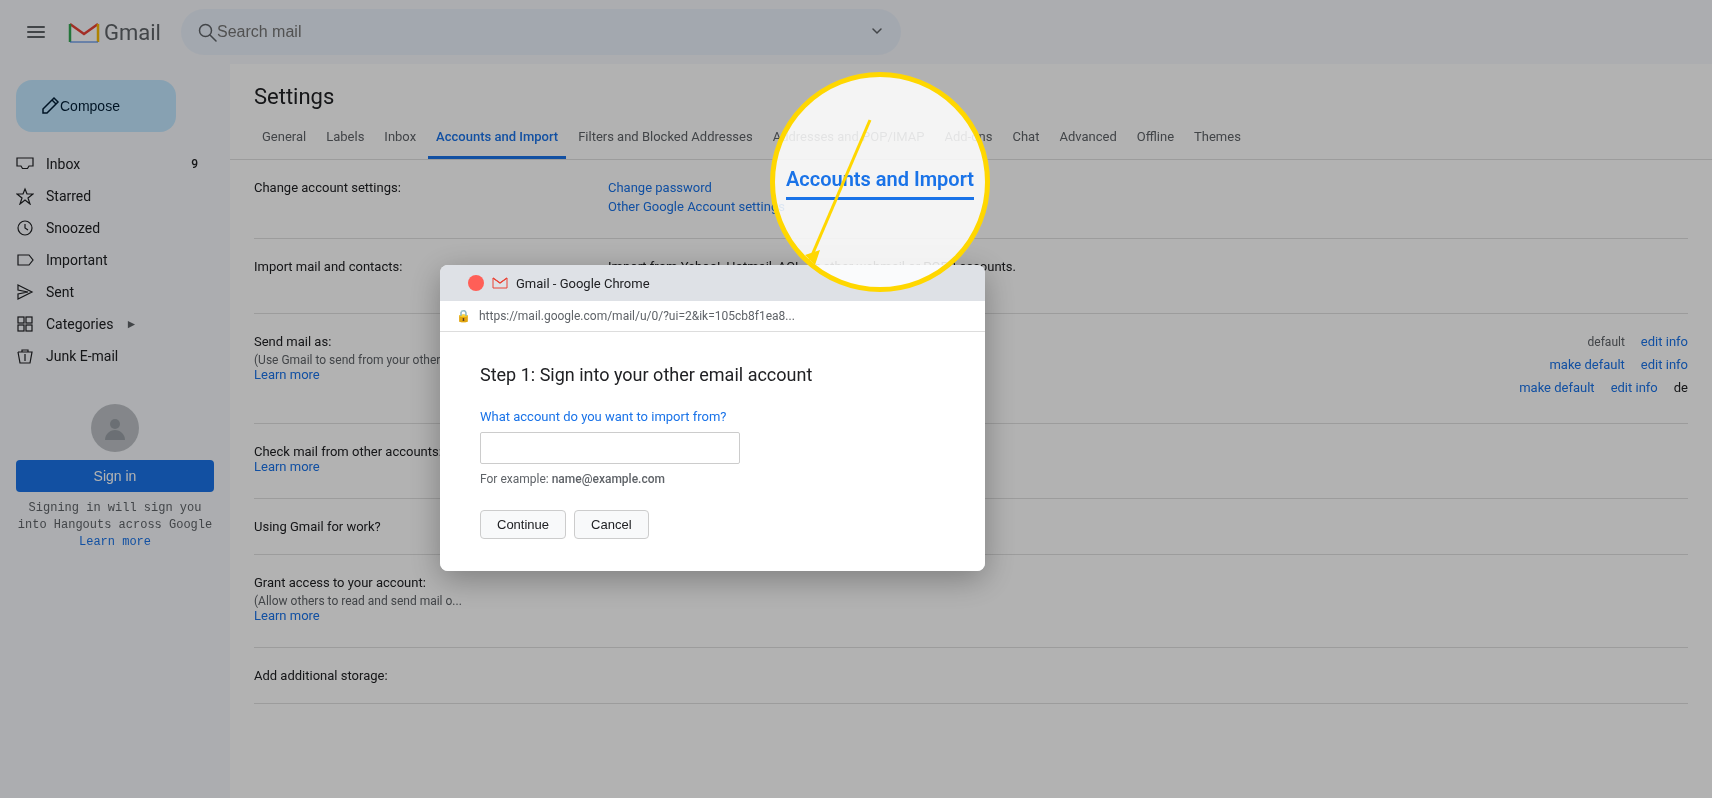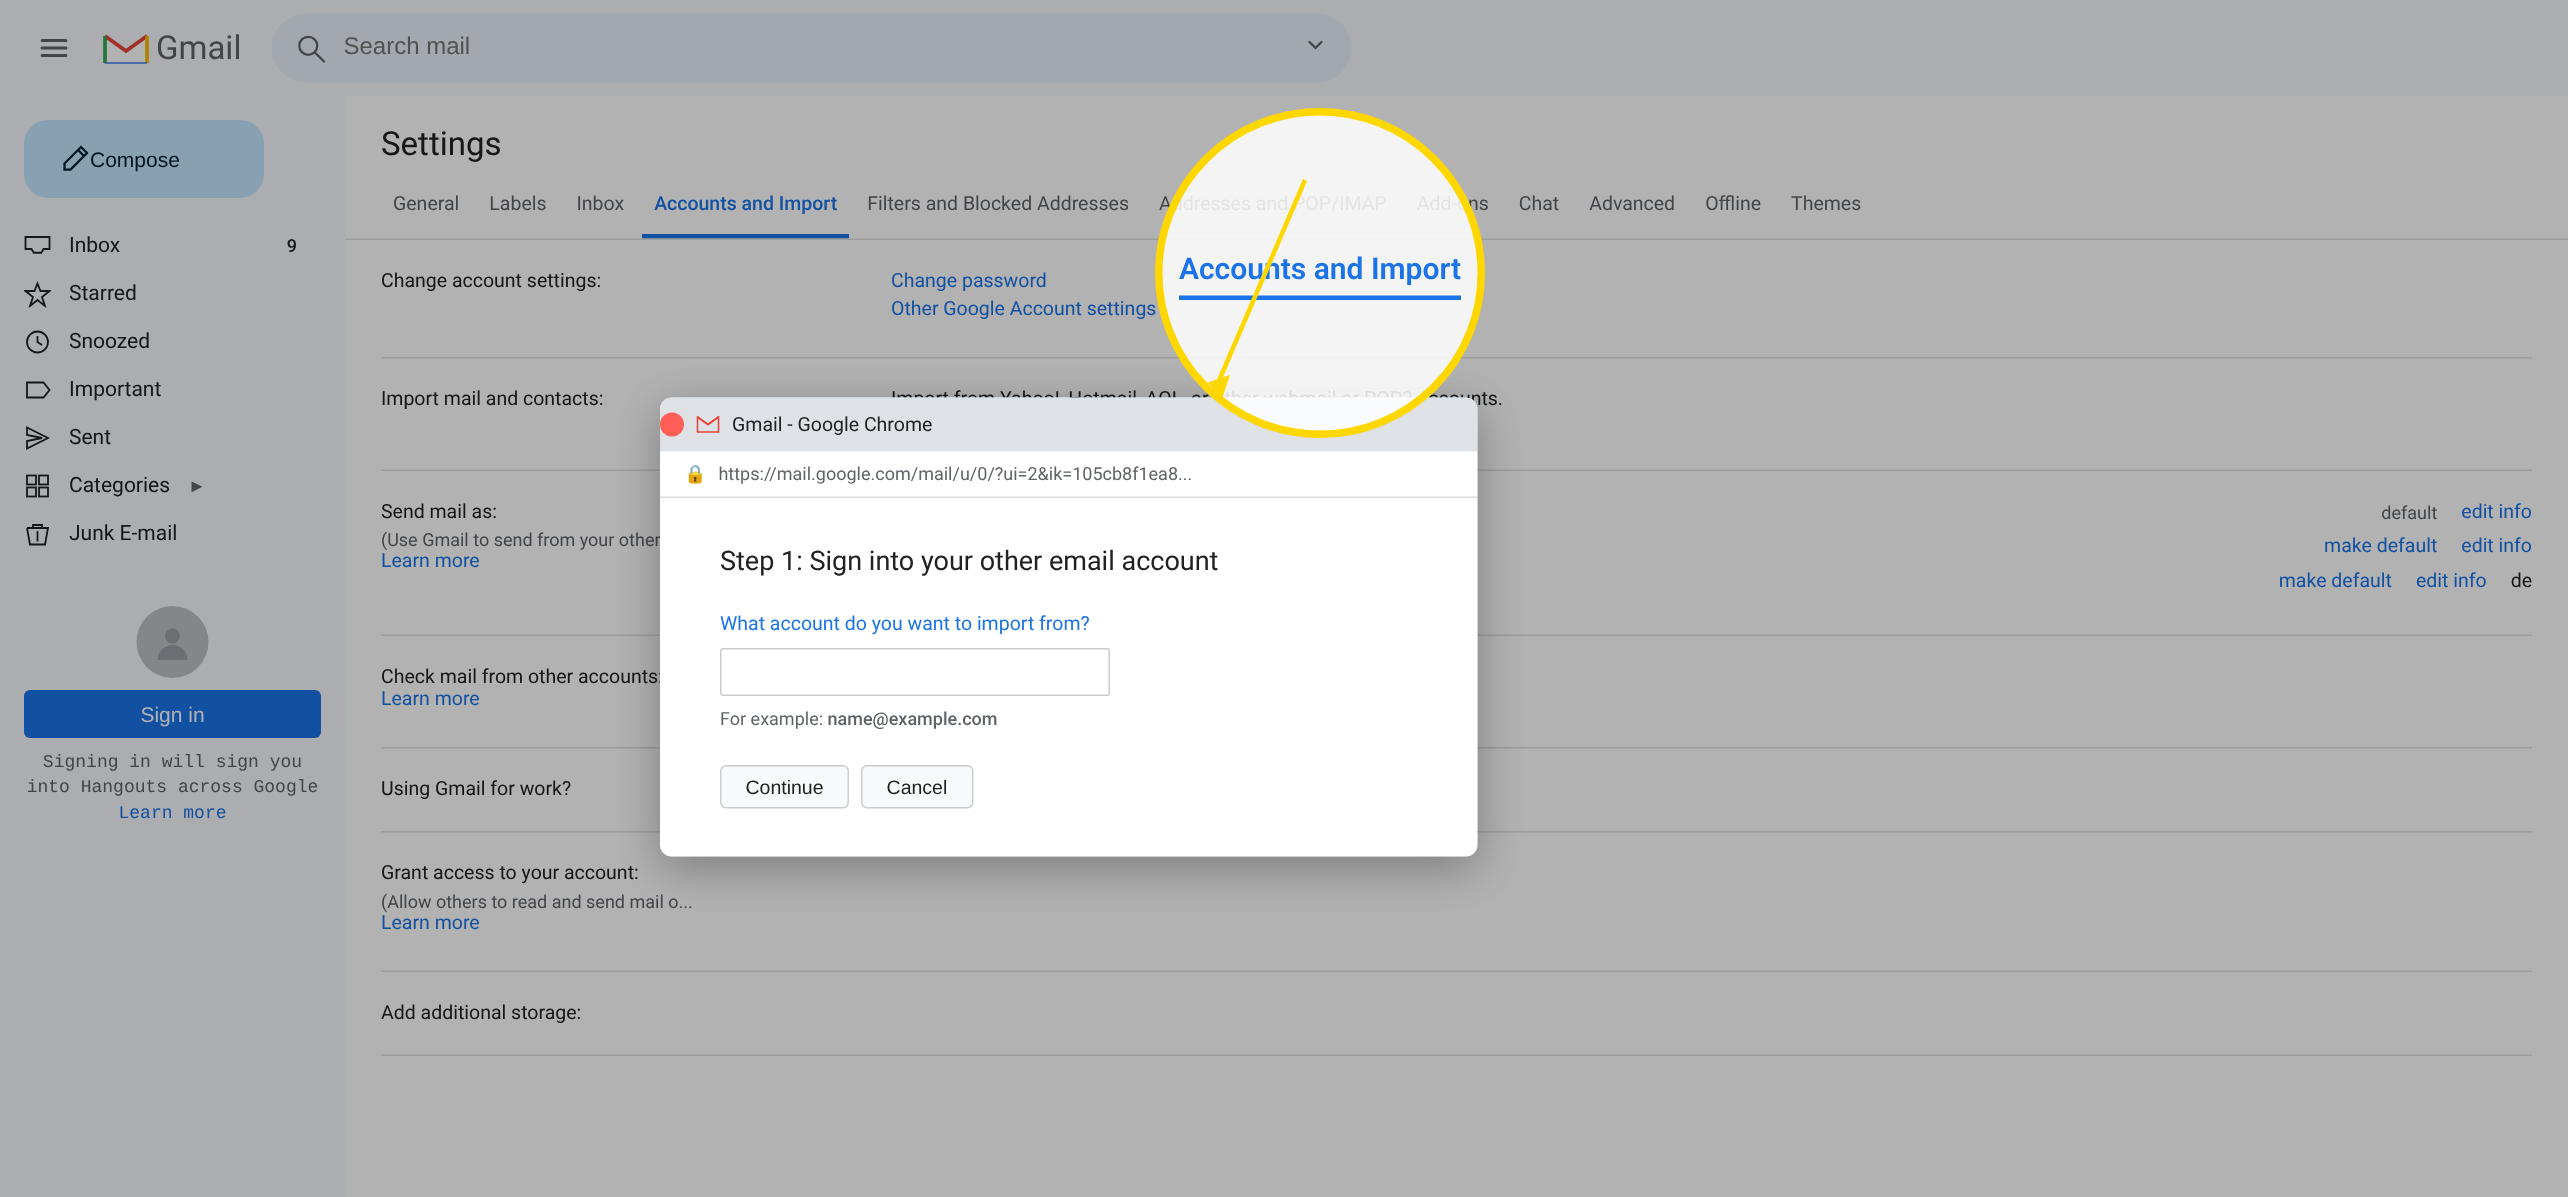--- a/index.html
+++ b/index.html
@@ -9,21 +9,21 @@
     .app-container { display: flex; flex-direction: column; height: 798px; overflow: hidden; }
     .top-bar { display: flex; align-items: center; height: 64px; background: #f6f8fc; padding: 0 16px; gap: 12px; flex-shrink: 0; }
     .main-area { display: flex; flex: 1; overflow: hidden; }
     .sidebar { width: 230px; background: #f6f8fc; flex-shrink: 0; padding-top: 8px; }
     .content { flex: 1; background: #fff; overflow-y: auto; }
 
     
     .hamburger-btn { width: 40px; height: 40px; border-radius: 50%; border: none; background: transparent; cursor: pointer; display: flex; align-items: center; justify-content: center; }
     .gmail-logo { display: flex; align-items: center; gap: 4px; margin-right: 8px; }
     .gmail-logo-text { font-size: 22px; color: #5f6368; font-weight: 400; }
-    .search-bar { flex: 1; max-width: 720px; height: 46px; background: #eaf1fb; border-radius: 24px; display: flex; align-items: center; padding: 0 16px; gap: 12px; border: none; }
+    .search-bar { flex: 1; max-width: 720px; height: 46px; background: #eaf1fb; border-radius: 24px; display: flex; align-items: center; padding: 0 16px; border: none; }
     .search-input { flex: 1; border: none; background: transparent; font-size: 16px; outline: none; color: #202124; }
     .search-dropdown { margin-left: auto; cursor: pointer; color: #5f6368; }
 
     
     .compose-btn { margin: 8px 16px 16px; padding: 16px 24px; background: #c2e7ff; border-radius: 16px; border: none; cursor: pointer; display: flex; align-items: center; font-size: 14px; font-weight: 500; color: #001d35; width: 160px; }
     .sidebar-item { display: flex; align-items: center; gap: 12px; padding: 0 16px; height: 32px; border-radius: 0 16px 16px 0; cursor: pointer; font-size: 14px; color: #202124; margin-right: 16px; }
     .sidebar-item .badge { margin-left: auto; font-size: 12px; font-weight: 500; }
     .sidebar-item .chevron { font-size: 12px; color: #5f6368; }
 
     
@@ -33,36 +33,36 @@
     .hangouts-text { font-size: 12px; color: #5f6368; text-align: center; margin-top: 8px; line-height: 1.4; font-family: Liberation Mono, monospace; }
     .hangouts-link { color: #1a73e8; text-decoration: none; cursor: pointer; }
 
     
     .settings-header { padding: 20px 24px 0; font-size: 22px; font-weight: 400; color: #202124; }
     .settings-tabs { display: flex; padding: 0 24px; border-bottom: 1px solid #e0e0e0; margin-top: 8px; overflow-x: auto; }
     .tab { padding: 12px 8px; font-size: 13px; color: #5f6368; cursor: pointer; white-space: nowrap; border-bottom: 3px solid transparent; margin-right: 4px; text-decoration: none; }
     .tab.active { color: #1a73e8; border-bottom-color: #1a73e8; font-weight: 500; }
 
     .settings-body { padding: 0 24px; }
-    .settings-row { display: flex; padding: 20px 0; border-bottom: 1px solid #e0e0e0; align-items: flex-start; gap: 20px; }
+    .settings-row { display: flex; padding: 20px 0; border-bottom: 1px solid #e0e0e0; align-items: flex-start; gap: 34px; }
     .settings-row-label { width: 320px; flex-shrink: 0; font-size: 13px; color: #202124; }
     .settings-row-label .sub { font-size: 12px; color: #5f6368; margin-top: 4px; }
     .settings-row-content { flex: 1; font-size: 13px; }
     .link { color: #1a73e8; text-decoration: none; cursor: pointer; display: block; margin-bottom: 4px; }
     .mail-as-row { display: flex; gap: 16px; align-items: center; margin-bottom: 8px; color: #202124; }
     .mail-as-email { flex: 1; }
     .mail-as-default-badge { color: #5f6368; font-size: 12px; }
     .action-link { color: #1a73e8; cursor: pointer; font-size: 13px; text-decoration: none; }
 
     
     .overlay { position: fixed; top: 0; left: 0; width: 100%; height: 100%; background: rgba(0,0,0,0.3); z-index: 100; }
 
     
     .browser-popup { position: fixed; top: 265px; left: 440px; width: 545px; background: #f1f3f4; border-radius: 8px; box-shadow: 0 8px 32px rgba(0,0,0,0.3); z-index: 200; overflow: hidden; }
-    .browser-titlebar { background: #dee1e6; padding: 10px 0; display: flex; align-items: center; gap: 8px; font-size: 13px; color: #202124; }
+    .browser-titlebar { background: #dee1e6; padding: 10px 28px; display: flex; align-items: center; gap: 8px; font-size: 13px; color: #202124; }
     .browser-close { width: 16px; height: 16px; border-radius: 50%; background: #ff5f57; border: none; cursor: pointer; display: flex; align-items: center; justify-content: center; }
     .browser-url-bar { background: #fff; padding: 8px 16px; display: flex; align-items: center; gap: 8px; font-size: 12px; color: #202124; border-bottom: 1px solid #ddd; }
     .lock-icon { color: #5f6368; font-size: 12px; }
     .url-text { color: #5f6368; overflow: hidden; text-overflow: ellipsis; white-space: nowrap; }
     .browser-content { background: #fff; padding: 32px 40px; }
     .popup-title { font-size: 18px; font-weight: 400; color: #202124; margin-bottom: 24px; }
     .popup-label { font-size: 13px; color: #1a73e8; margin-bottom: 8px; }
     .popup-input { width: 260px; height: 32px; border: 1px solid #ccc; border-radius: 2px; padding: 0 8px; font-size: 13px; outline: none; display: block; margin-bottom: 8px; }
     .popup-example { font-size: 12px; color: #5f6368; margin-bottom: 24px; }
     .popup-example strong { font-weight: 500; }

